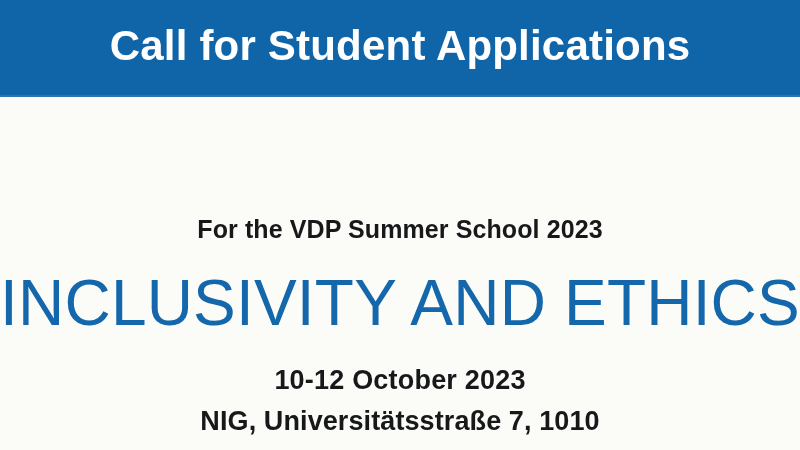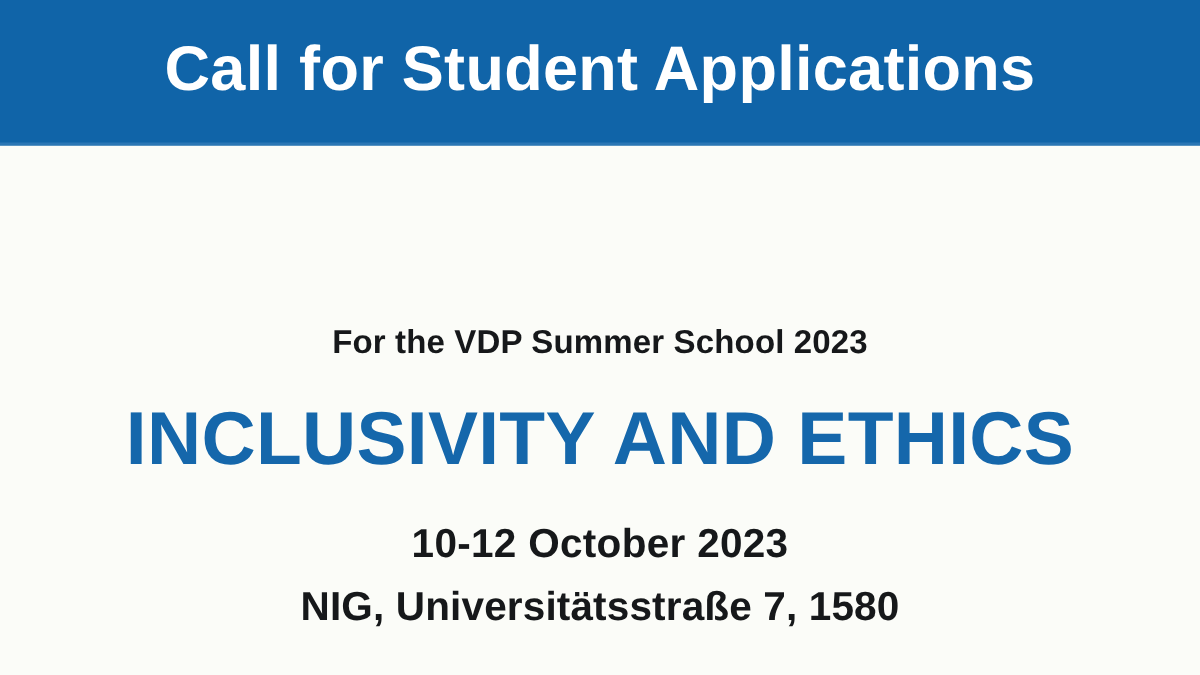--- a/index.html
+++ b/index.html
@@ -60,33 +60,33 @@
     width: 800px;
     height: 353px;
     display: flex;
     flex-direction: column;
     align-items: center;
     box-sizing: border-box;
   }
 
   .subtitle-line {
     margin-top: 119px;
-    font-size: 22px;
+    font-size: 25px;
     font-weight: bold;
     color: #16181a;
     letter-spacing: 0.1px;
     line-height: 1.1;
     text-align: center;
     white-space: nowrap;
   }
 
   .headline {
     margin-top: 27px;
-    font-size: 50px;
-    font-weight: bold;
+    font-size: 64px;
+    font-weight: normal;
     color: #1567ab;
     letter-spacing: 0.2px;
     line-height: 1;
     text-align: center;
     white-space: nowrap;
   }
 
   .dates-line {
     margin-top: 31px;
     font-size: 27px;
@@ -119,17 +119,17 @@
   </div>
 
   <div class="content">
 
     <div class="subtitle-line">For the VDP Summer School 2023</div>
 
     <div class="headline">INCLUSIVITY AND ETHICS</div>
 
     <div class="dates-line">10-12 October 2023</div>
 
-    <div class="venue-line">NIG, Universitätsstraße 7, 1580</div>
+    <div class="venue-line">NIG, Universitätsstraße 7, 1010</div>
 
   </div>
 
 </div>
 
 </body></html>

